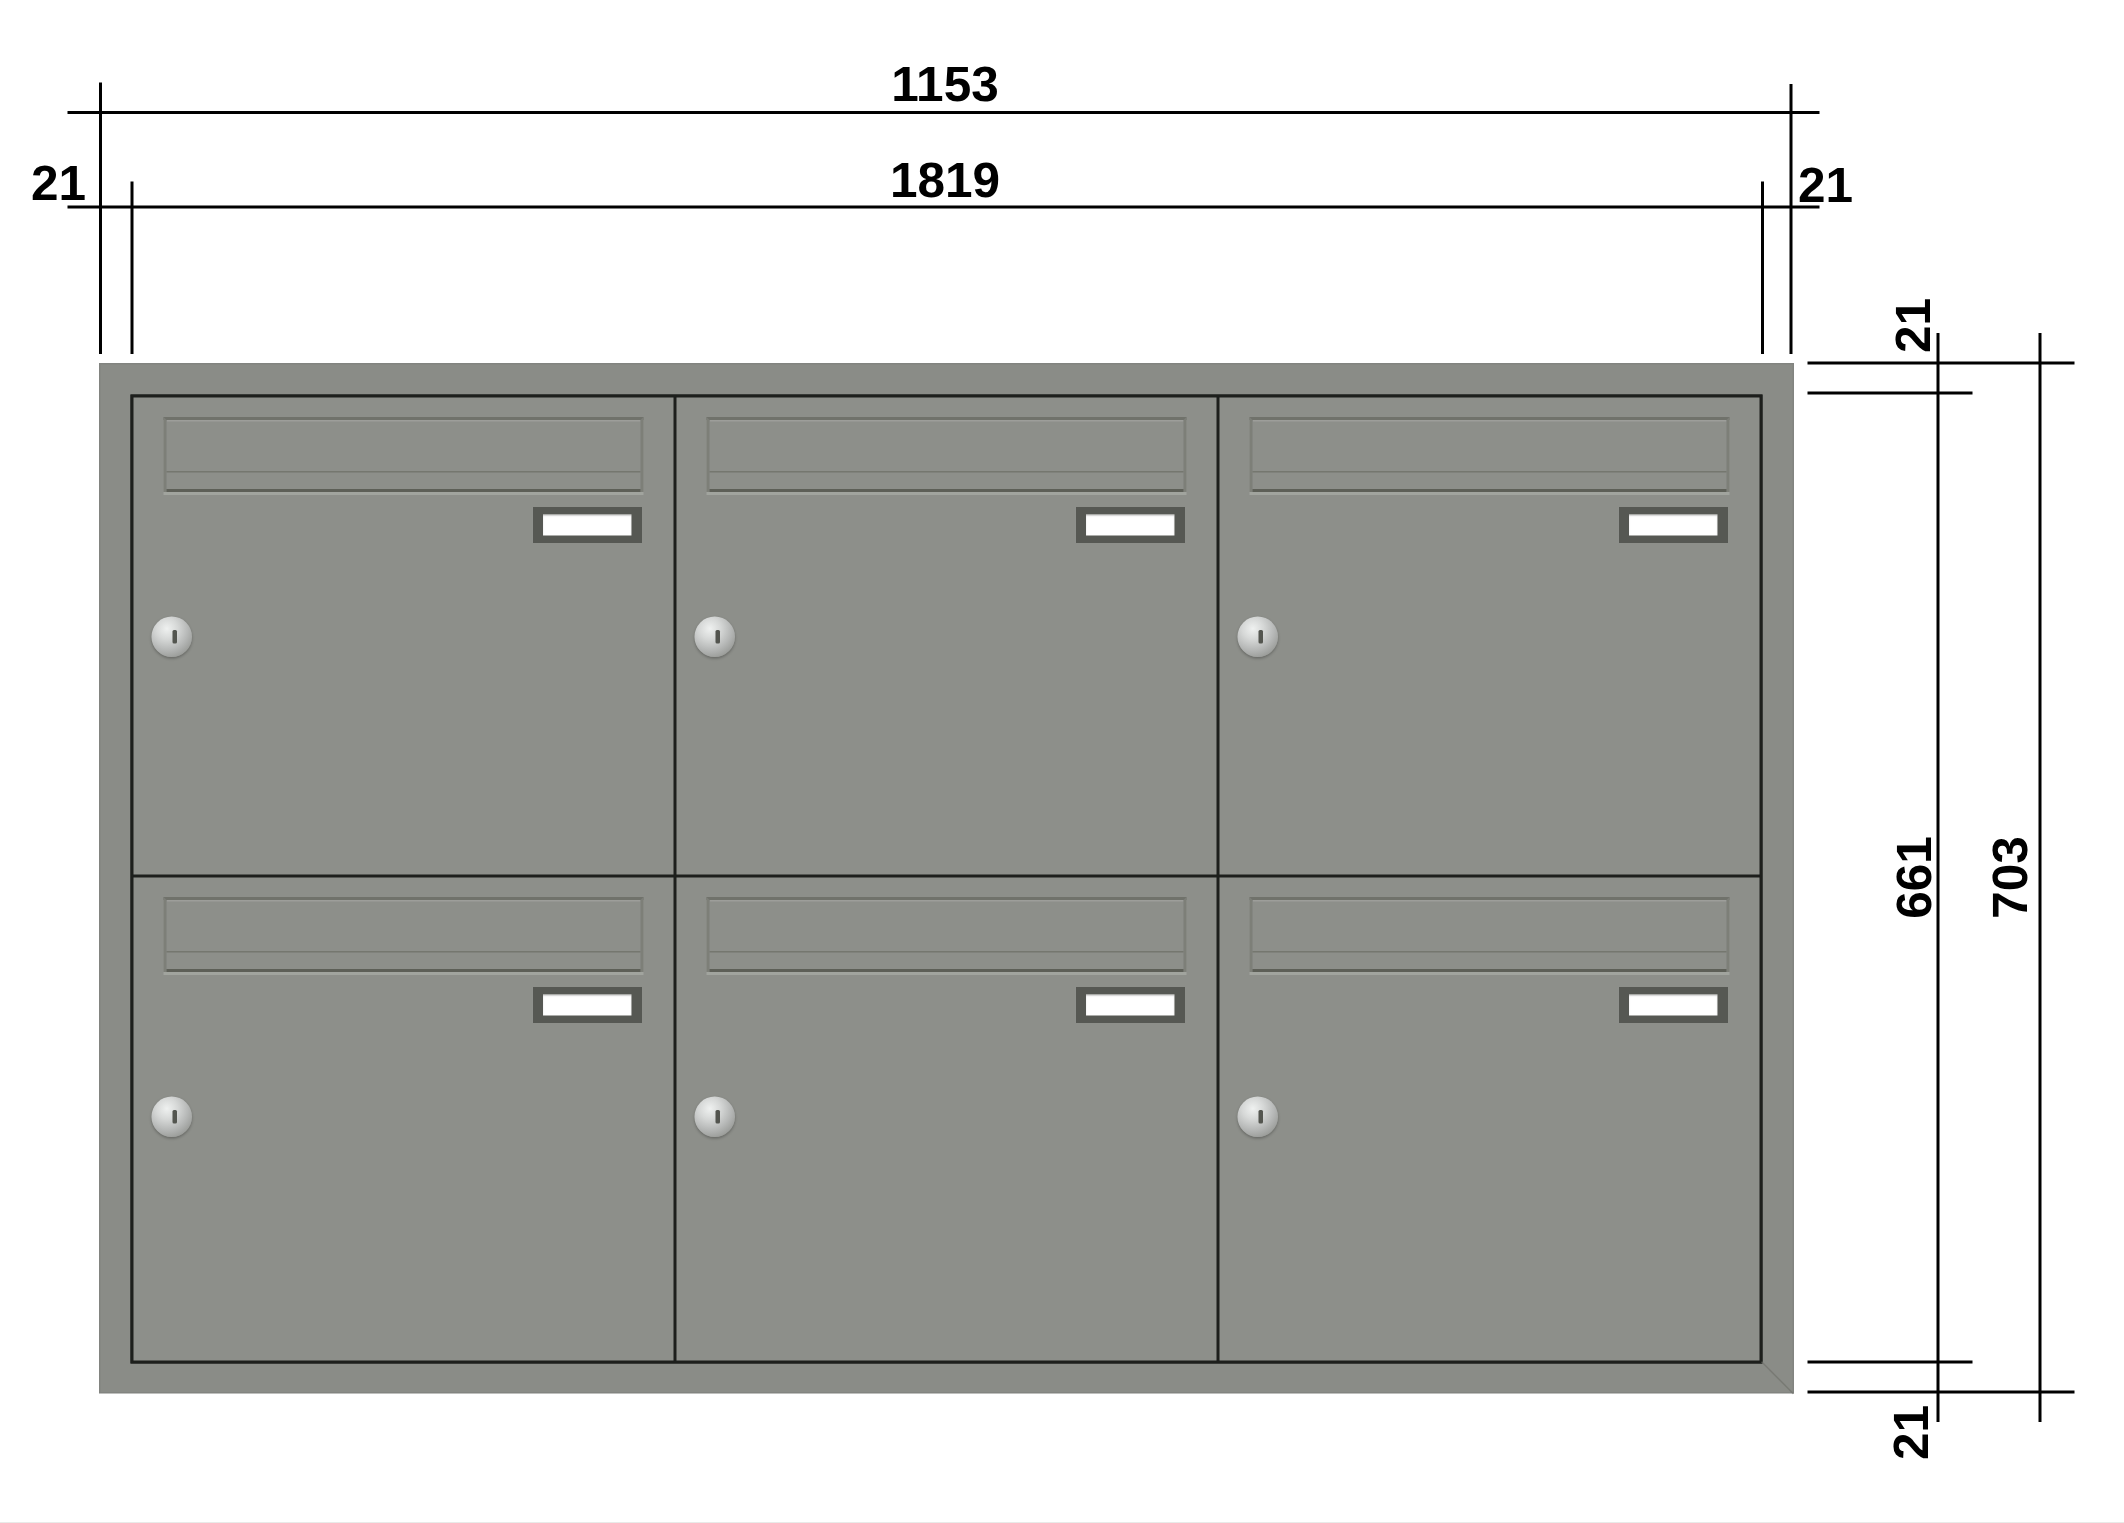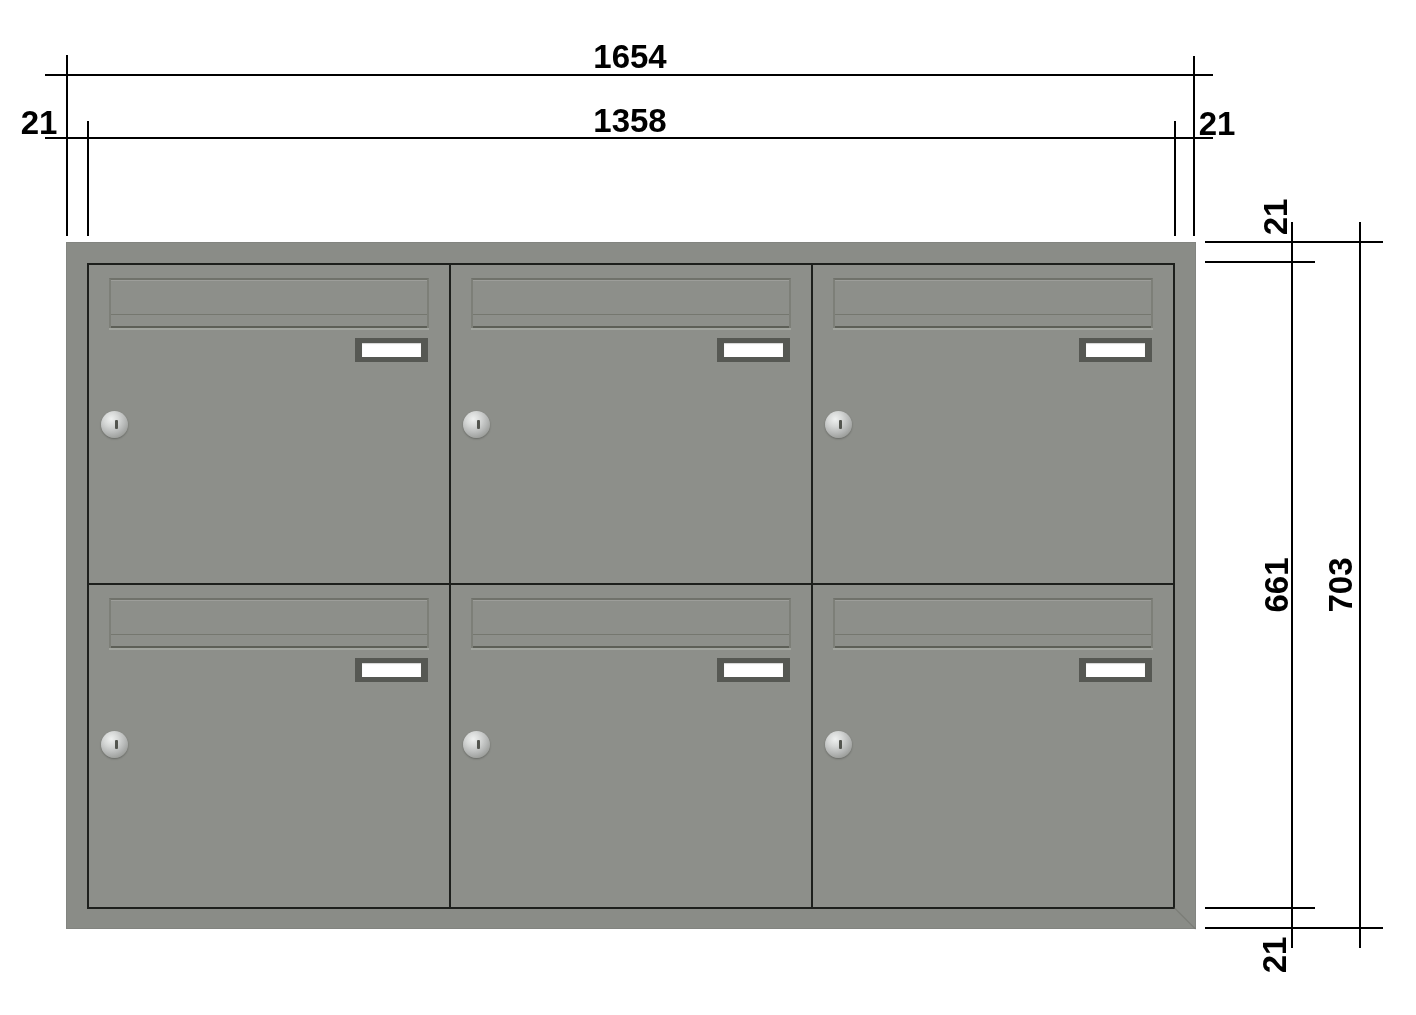--- a/index.html
+++ b/index.html
@@ -65,22 +65,22 @@
 <div id="stage">
 
   <div class="dline hline" style="left:45px;top:74px;width:1168px;"></div>
   <div class="dline hline" style="left:45px;top:137px;width:1168px;"></div>
 
   <div class="dline vline" style="left:66px;top:55px;height:181px;"></div>
   <div class="dline vline" style="left:87px;top:121px;height:115px;"></div>
   <div class="dline vline" style="left:1174px;top:121px;height:115px;"></div>
   <div class="dline vline" style="left:1193px;top:56px;height:180px;"></div>
 
-  <div class="dimlabel" style="left:630px;top:56px;">1654</div>
-  <div class="dimlabel" style="left:630px;top:120px;">1358</div>
+  <div class="dimlabel" style="left:630px;top:56px;">1153</div>
+  <div class="dimlabel" style="left:630px;top:120px;">1819</div>
   <div class="dimlabel" style="left:39px;top:122px;">21</div>
   <div class="dimlabel" style="left:1217px;top:123px;">21</div>
 
   <div class="dline vline" style="left:1291px;top:222px;height:726px;"></div>
   <div class="dline vline" style="left:1359px;top:222px;height:726px;"></div>
 
   <div class="dline hline" style="left:1205px;top:241px;width:178px;"></div>
   <div class="dline hline" style="left:1205px;top:261px;width:110px;"></div>
   <div class="dline hline" style="left:1205px;top:907px;width:110px;"></div>
   <div class="dline hline" style="left:1205px;top:927px;width:178px;"></div>

